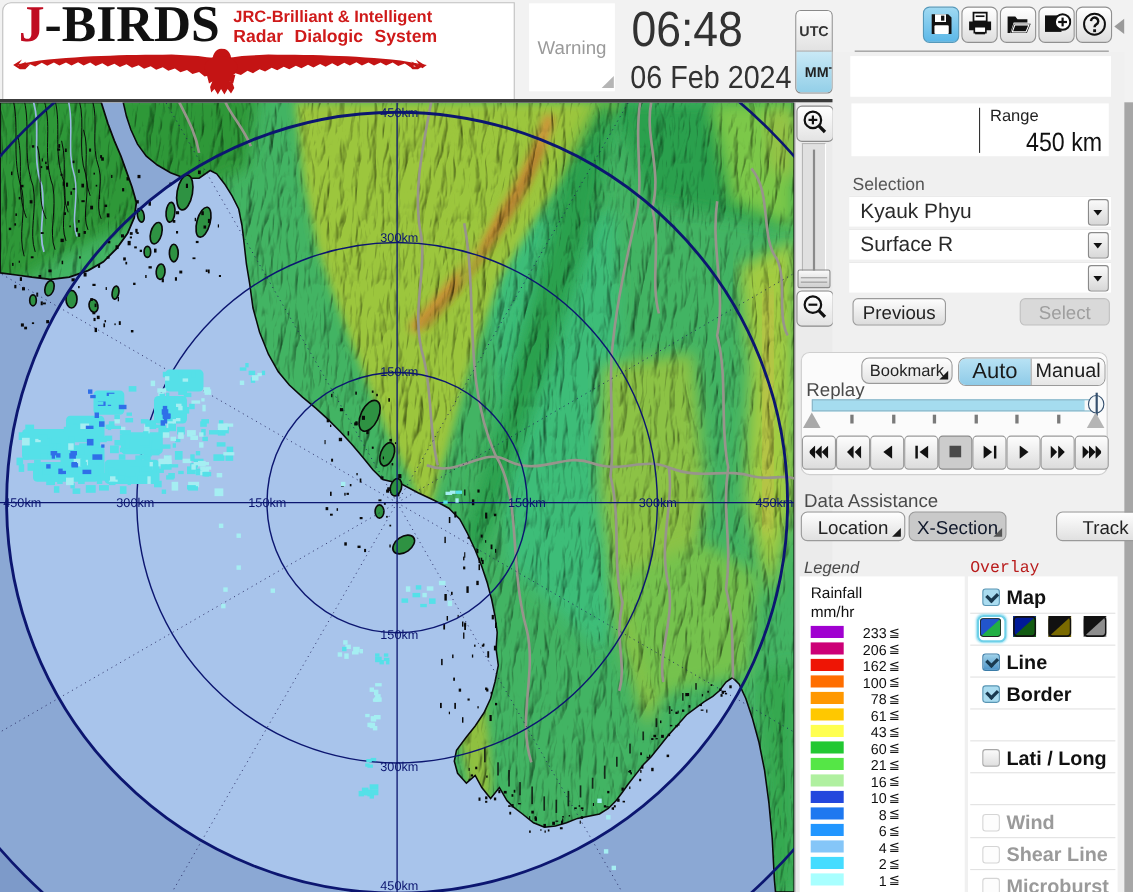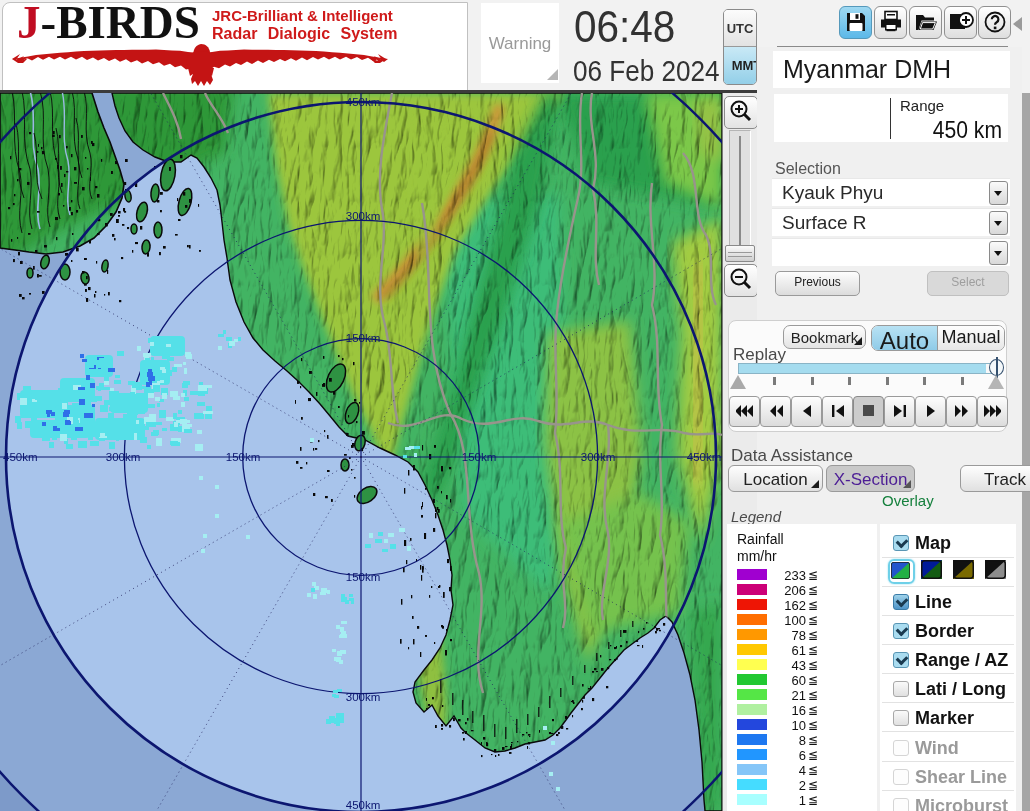--- a/index.html
+++ b/index.html
@@ -33,51 +33,51 @@
   #dmhtext{left:783px;top:55px;font-size:25px;color:#1a1a1a;}
   #rangebox{left:774px;top:94px;width:234px;height:48px;background:#fff;}
   #rangediv{left:890px;top:98px;width:1px;height:41px;background:#333;}
   #rangelbl{left:900px;top:97px;font-size:15px;color:#222;}
   #rangeval{left:860px;top:116px;width:142px;text-align:right;font-size:24px;color:#111;transform:scaleX(0.88);transform-origin:100% 0;}
   #sellbl{left:775px;top:160px;font-size:16px;color:#555;}
   .selrow{left:772px;width:238px;height:27px;background:#fff;border-top:1px solid #e8e8e8;}
   .seltext{position:absolute;left:10px;top:3px;font-size:19px;color:#2a2a2a;}
   .dropbtn{position:absolute;right:2px;top:2px;width:17px;height:22px;border:1px solid #8a8a8a;border-radius:3px;background:linear-gradient(#fafafa,#d8d8d8);}
   .dropbtn::after{content:"";position:absolute;left:4px;top:9px;border-left:4px solid transparent;border-right:4px solid transparent;border-top:5px solid #111;}
-  .pbtn{height:25px;border:1px solid #9a9a9a;border-radius:5px;background:linear-gradient(#fdfdfd,#dcdcdc);text-align:center;font-size:12px;color:#222;box-sizing:border-box;}
+  .pbtn{height:25px;border:1px solid #9a9a9a;border-radius:5px;background:linear-gradient(#fdfdfd,#dcdcdc);text-align:center;font-size:17px;color:#222;box-sizing:border-box;}
   #prevbtn{left:775px;top:271px;width:85px;padding-top:3px;}
   #selbtn{left:927px;top:271px;width:82px;padding-top:3px;background:#d9d9d9;color:#9e9e9e;border-color:#c0c0c0;}
   
   #replaybox{left:728px;top:320px;width:279px;height:112px;background:#fbfbfb;border:1px solid #cfcfcf;border-radius:8px;box-sizing:border-box;}
   #replaylbl{left:733px;top:326px;font-size:17px;color:#4a4a4a;margin-top:19px;}
   #bookmark{left:783px;top:325px;width:83px;height:24px;border:1px solid #9a9a9a;border-radius:7px;background:linear-gradient(#fefefe,#e3e3e3);font-size:15px;color:#222;text-align:center;padding-top:3px;box-sizing:border-box;}
   .cornertri{position:absolute;right:3px;bottom:3px;width:0;height:0;border-left:8px solid transparent;border-bottom:8px solid #1a1a1a;}
   #automanual{left:871px;top:325px;width:132px;height:24px;border:1px solid #9a9a9a;border-radius:7px;overflow:hidden;display:flex;}
-  #autob{width:66px;height:24px;background:linear-gradient(#b8e2f4,#8fcbe8);border-right:1px solid #9a9a9a;text-align:center;font-size:24px;color:#1a1a1a;padding-top:1px;box-sizing:border-box;}
+  #autob{width:66px;height:24px;background:linear-gradient(#b8e2f4,#8fcbe8);border-right:1px solid #9a9a9a;text-align:center;font-size:20px;color:#1a1a1a;padding-top:1px;box-sizing:border-box;}
   #manualb{width:66px;height:24px;background:linear-gradient(#fefefe,#e6e6e6);text-align:center;font-size:18px;color:#1a1a1a;padding-top:1px;box-sizing:border-box;}
   #slidertrack{left:738px;top:363px;width:263px;height:11px;background:#a5dcef;border:1px solid #8ab4c6;box-sizing:border-box;}
   #sliderwhite{left:986px;top:364px;width:14px;height:9px;background:#f8f8f8;}
   #sliderknob{left:989px;top:359px;width:15px;height:17px;border:1.5px solid #35506e;border-radius:50%;background:#f4f8fa;box-sizing:border-box;}
   #sliderknobline{left:996px;top:357px;width:2px;height:21px;background:#35506e;}
   .tick{top:377px;width:3px;height:8px;background:#7a7a7a;}
   .endtri{top:375px;width:0;height:0;border-left:8px solid transparent;border-right:8px solid transparent;border-bottom:14px solid #b5b5b5;}
   .endtri.oL{border-bottom-color:#a9a9a9;}
   
   .pb{top:396px;width:31px;height:31px;border:1px solid #9a9a9a;background:linear-gradient(#fdfdfd,#dcdcdc);border-radius:4px;box-sizing:border-box;}
   .pb svg{display:block;margin:8px auto 0;}
   #pb5{background:#cccccc;border-color:#8a8a8a;}
   
   #dalbl{left:731px;top:446px;font-size:17px;color:#4a4a4a;}
   .dabtn{top:465px;height:27px;border:1px solid #9a9a9a;border-radius:6px;background:linear-gradient(#fefefe,#e0e0e0);font-size:17px;color:#222;text-align:center;padding-top:4px;box-sizing:border-box;}
   #dab1{left:728px;width:95px;}
-  #dab2{left:826px;width:89px;background:#c9c9c9;color:#4c1d95;}
+  #dab2{left:826px;width:89px;background:#c9c9c9;color:#0f172a;}
   #dab3{left:960px;width:90px;}
   
   #leglbl{left:731px;top:508px;font-size:15px;color:#4a4a4a;font-style:italic;}
-  #ovlbl{left:882px;top:492px;font-size:15px;color:#15803d;}
+  #ovlbl{left:882px;top:508px;font-size:15px;color:#b91c1c;font-family:Liberation Mono, monospace;}
   #legbox{left:727px;top:524px;width:150px;height:287px;background:#fff;}
   #ovbox{left:880px;top:524px;width:136px;height:287px;background:#fff;}
   #rainlbl1{left:737px;top:531px;font-size:14px;color:#111;}
   #rainlbl2{left:737px;top:548px;font-size:14px;color:#111;}
   .sw{left:737px;width:30px;height:11px;}
   .swv{width:66px;text-align:right;font-size:13px;color:#111;left:740px;}
   .swleq{left:808px;font-size:12px;color:#111;}
   .ovrow{left:880px;width:136px;height:29px;}
   .cb{position:absolute;left:13px;top:2px;width:16px;height:16px;border:1px solid #9aa9b0;border-radius:3px;box-sizing:border-box;}
   .cb.on{background:#aadcf0;border-color:#5a96b4;}
@@ -971,21 +971,20 @@
         <path d="M8.8 9.2a3.3 3.3 0 1 1 4.9 3c-1.2.7-1.7 1.3-1.7 2.6" stroke="#111" stroke-width="2.2" fill="none"></path>
         <rect x="10.8" y="16.6" width="2.6" height="2.6" fill="#111"></rect>
       </svg>
     </div>
   <div class="abs" id="collapse"></div>
   <div class="abs" id="maptopline"></div>
 
   <div class="abs" id="panel"></div>
   <div class="abs" id="panelsep"></div>
   <div class="abs" id="dmhbox"></div>
-  <div class="abs" id="dmhtext">Myanmar DMH</div>
   <div class="abs" id="rangebox"></div>
   <div class="abs" id="rangediv"></div>
   <div class="abs" id="rangelbl">Range</div>
   <div class="abs" id="rangeval">450 km</div>
   <div class="abs" id="sellbl">Selection</div>
   <div class="abs selrow" style="top:178px">
       <span class="seltext">Kyauk Phyu</span>
       <span class="dropbtn"></span>
     </div>
   <div class="abs selrow" style="top:208px">
@@ -1131,31 +1130,23 @@
       <span class="ovtext">Map</span>
     </div>
   <div class="abs ovrow" style="top:621px">
       <span class="cb on"></span>
       <span class="ovtext">Border</span>
     </div>
   <div class="abs ovrow" style="top:592px">
       <span class="cb on" style="background:linear-gradient(#9fd2ea,#4e94c8);border-color:#3a7ca8"></span>
       <span class="ovtext">Line</span>
     </div>
-  <div class="abs ovrow" style="top:650px">
-      <span class="cb on"></span>
-      <span class="ovtext">Range / AZ</span>
-    </div>
   <div class="abs ovrow" style="top:679px">
       <span class="cb off"></span>
       <span class="ovtext">Lati / Long</span>
-    </div>
-  <div class="abs ovrow" style="top:708px">
-      <span class="cb off"></span>
-      <span class="ovtext">Marker</span>
     </div>
   <div class="abs ovrow" style="top:767px">
       <span class="cb dis"></span>
       <span class="ovtext gray">Shear Line</span>
     </div>
   <div class="abs ovrow" style="top:738px">
       <span class="cb dis"></span>
       <span class="ovtext gray">Wind</span>
     </div>
   <div class="abs ovrow" style="top:796px">

